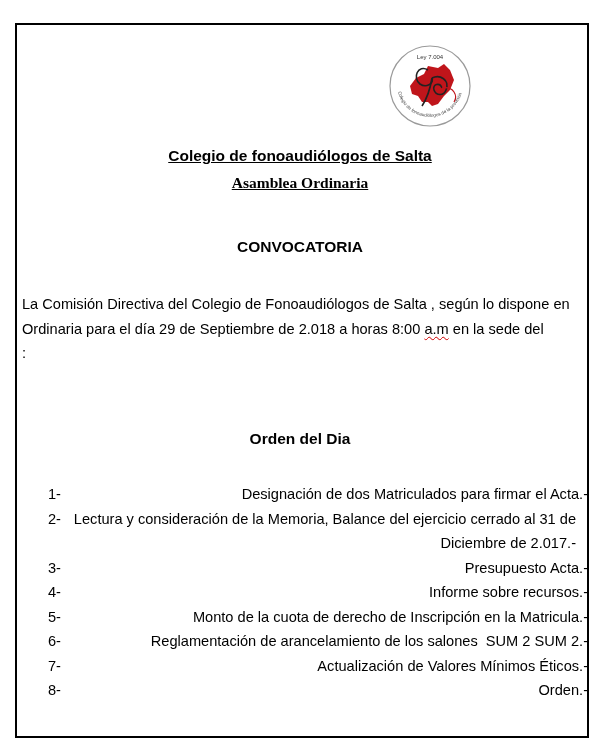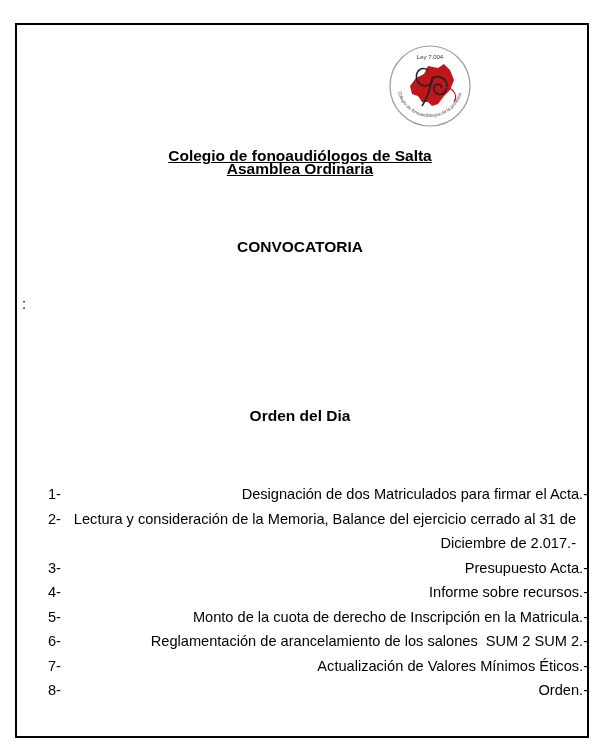--- a/index.html
+++ b/index.html
@@ -37,24 +37,24 @@
       width: 600px;
       text-align: center;
       font-weight: bold;
       font-size: 15.5px;
     }
     .title span {
       text-decoration: underline;
       margin-top: 20px;
     }
     .title-1 { top: 147px; }
-    .title-2 { top: 160px; }
+    .title-2 { top: 174px; font-family: Liberation Serif, serif; }
     .title-3 { top: 238px; }
     .title-3 span, .title-4 span { text-decoration: none; }
-    .title-4 { top: 407px; }
+    .title-4 { top: 430px; }
     .spell {
       text-decoration: underline wavy #d00000;
       text-decoration-thickness: 1px;
       text-underline-offset: 2px;
     }
     .body-para {
       position: absolute;
       left: 22px;
       top: 292px;
       width: 560px;
@@ -109,20 +109,22 @@
   <span>Colegio de fonoaudiólogos de Salta</span>
 </div>
 <div class="title title-2">
   <span>Asamblea Ordinaria</span>
 </div>
 <div class="title title-3">
   <span>CONVOCATORIA</span>
 </div>
 
 <div class="body-para">
+  <span class="line">La Comisión Directiva del Colegio de Fonoaudiólogos de Salta , según lo dispone en</span>
+  <span class="line"><span>Ordinaria para el día 29 de Septiembre de 2.018 a horas 8:00 </span><span class="spell">a.m</span><span> en la sede del</span></span>
   <span class="line">:</span>
 </div>
 
 <div class="title title-4">
   <span>Orden del </span><span class="spell">Dia</span>
 </div>
 
 <ol class="agenda">
   <li>
       <span class="num">1-</span>

